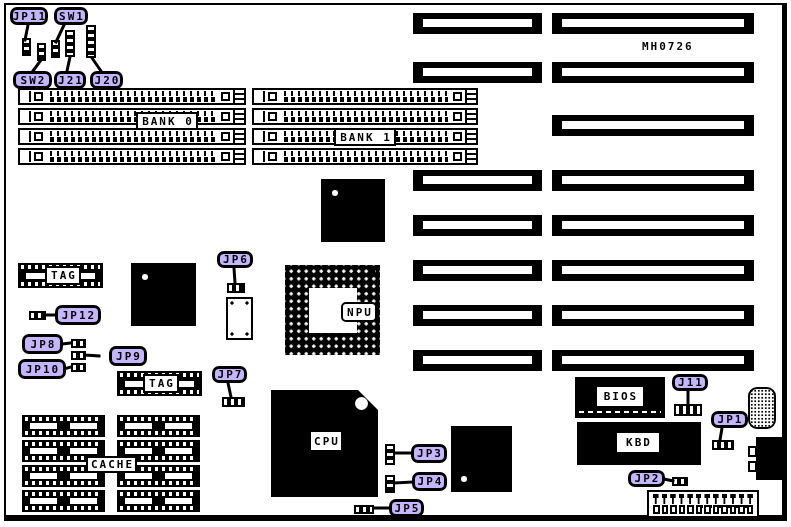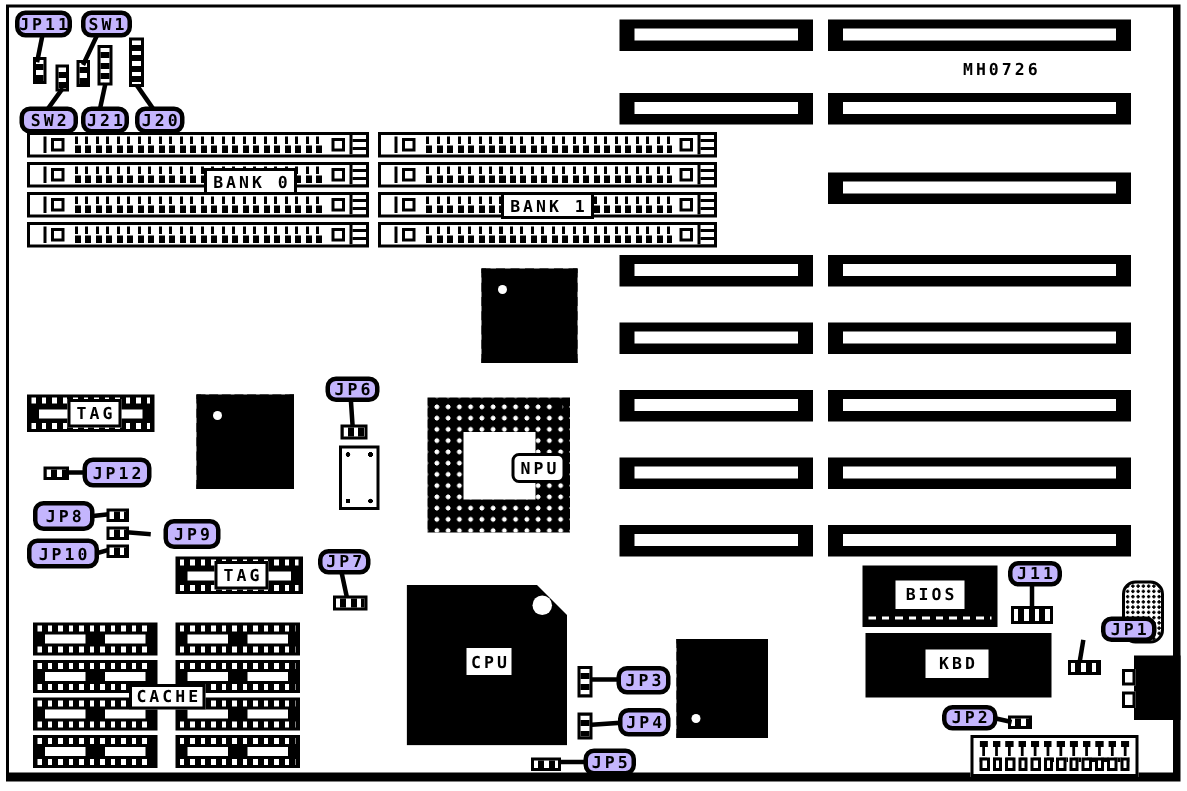--- a/index.html
+++ b/index.html
@@ -295,21 +295,21 @@
   <div class="jv" style="left:385px;top:475px;width:10px;height:18px;"></div>
   <div class="callout" style="left:389px;top:499px;width:35px;height:18px;">JP5</div>
   <div class="jh" style="left:354px;top:505px;width:20px;height:9px;"></div>
 
   <div class="blackchip" style="left:575px;top:377px;width:90px;height:41px;">
     <span class="bios-dash"></span>
   </div>
   <div class="chiplabel plain" style="left:597px;top:387px;width:46px;height:19px;">BIOS</div>
   <div class="callout" style="left:672px;top:374px;width:36px;height:17px;">J11</div>
   <div class="jh" style="left:674px;top:404px;width:28px;height:12px;"></div>
-  <div class="callout" style="left:734px;top:411px;width:37px;height:17px;">JP1</div>
+  <div class="callout" style="left:711px;top:411px;width:37px;height:17px;">JP1</div>
   <div class="jh" style="left:712px;top:440px;width:22px;height:10px;"></div>
   <div class="xtal" style="left:748px;top:387px;width:28px;height:42px;"></div>
   <div class="blackchip" style="left:577px;top:422px;width:124px;height:43px;"></div>
   <div class="chiplabel plain" style="left:617px;top:433px;width:42px;height:19px;">KBD</div>
   <div class="kbdconn" style="left:756px;top:437px;width:31px;height:43px;"></div>
   <div class="kbdtab" style="left:748px;top:446px;"></div>
   <div class="kbdtab" style="left:748px;top:461px;"></div>
   <div class="callout" style="left:628px;top:470px;width:37px;height:17px;">JP2</div>
   <div class="jh" style="left:672px;top:477px;width:16px;height:9px;"></div>
 

